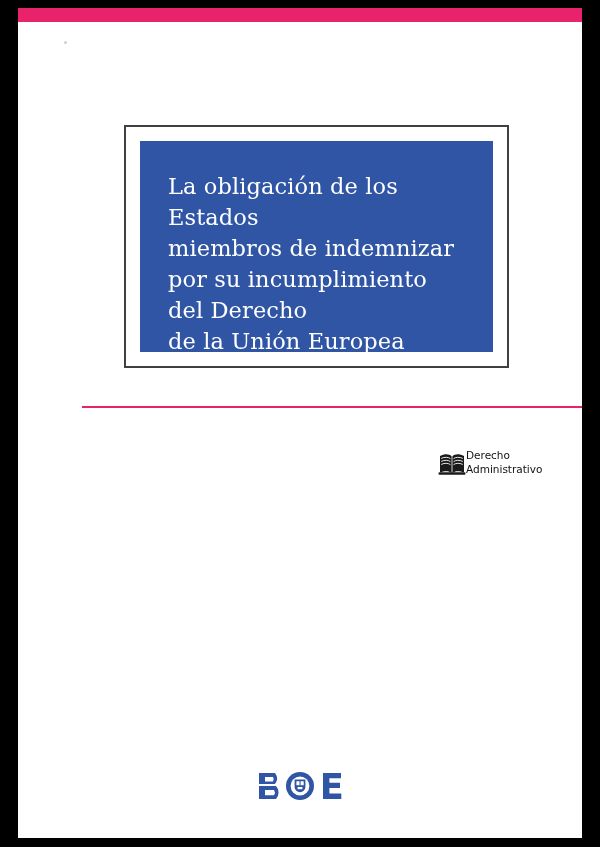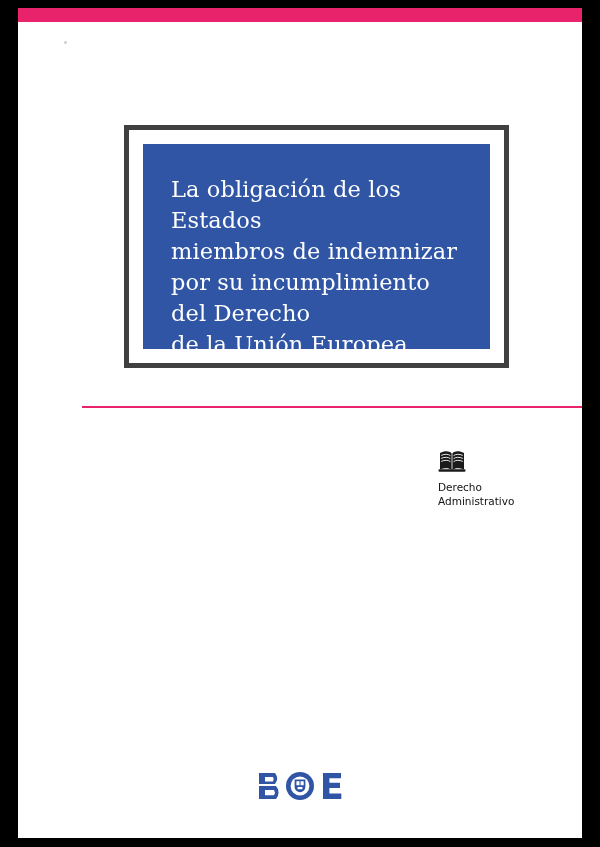--- a/index.html
+++ b/index.html
@@ -47,21 +47,21 @@
   }
 
   
   #title-plaque {
     position: absolute;
     left: 106px;
     top: 117px;
     width: 385px;
     height: 243px;
     background: #ffffff;
-    border: 5px solid #404040;
+    border: 2px solid #404040;
     box-sizing: border-box;
     padding: 6px;
   }
   #title-inner {
     position: absolute;
     left: 14px;
     top: 14px;
     right: 14px;
     bottom: 14px;
     background: #2f55a4;
@@ -100,23 +100,21 @@
     height: 2px;
     background: #e8236c;
   }
 
   
   #collection {
     position: absolute;
     left: 420px;
     top: 440px;
     display: flex;
-    align-items: flex-start;
-    gap: 7px;
-    flex-direction: column;
+    align-items: flex-end;
   }
   #book-icon {
     width: 28px;
     height: 24px;
     flex: 0 0 auto;
     margin-top: 1px;
   }
   #collection-label {
     font-family: "DejaVu Sans", sans-serif;
     font-size: 10.5px;

